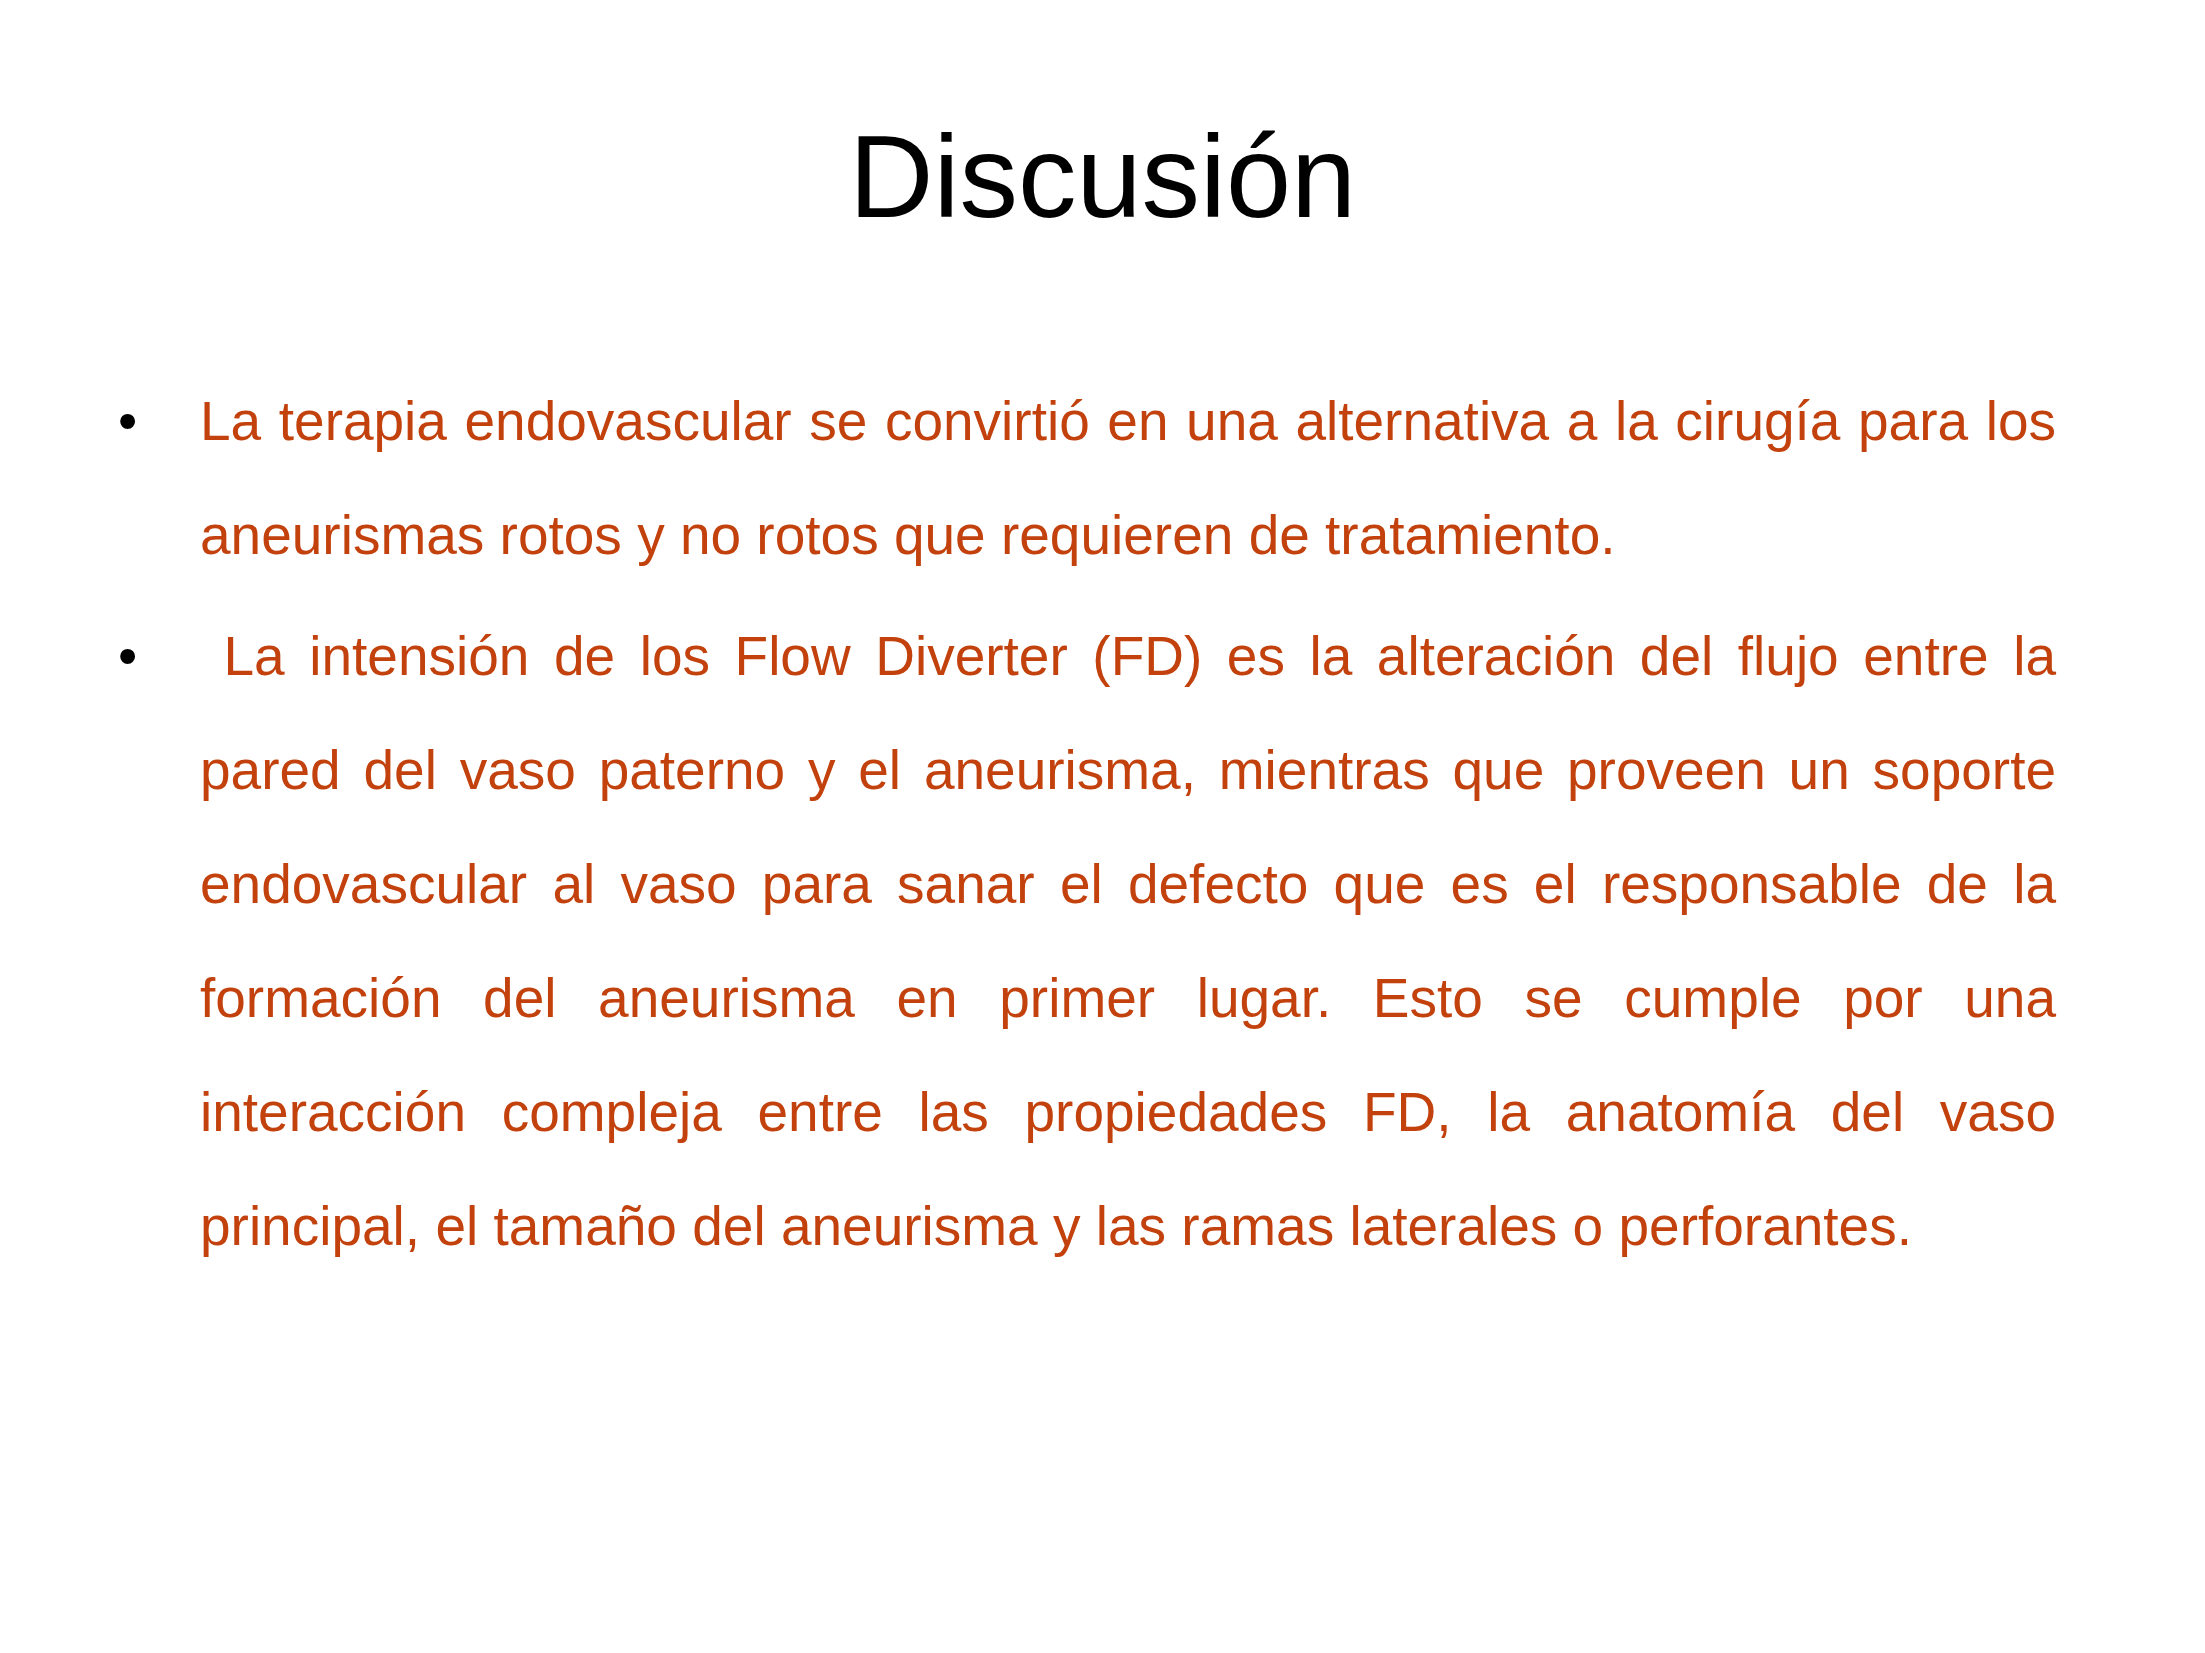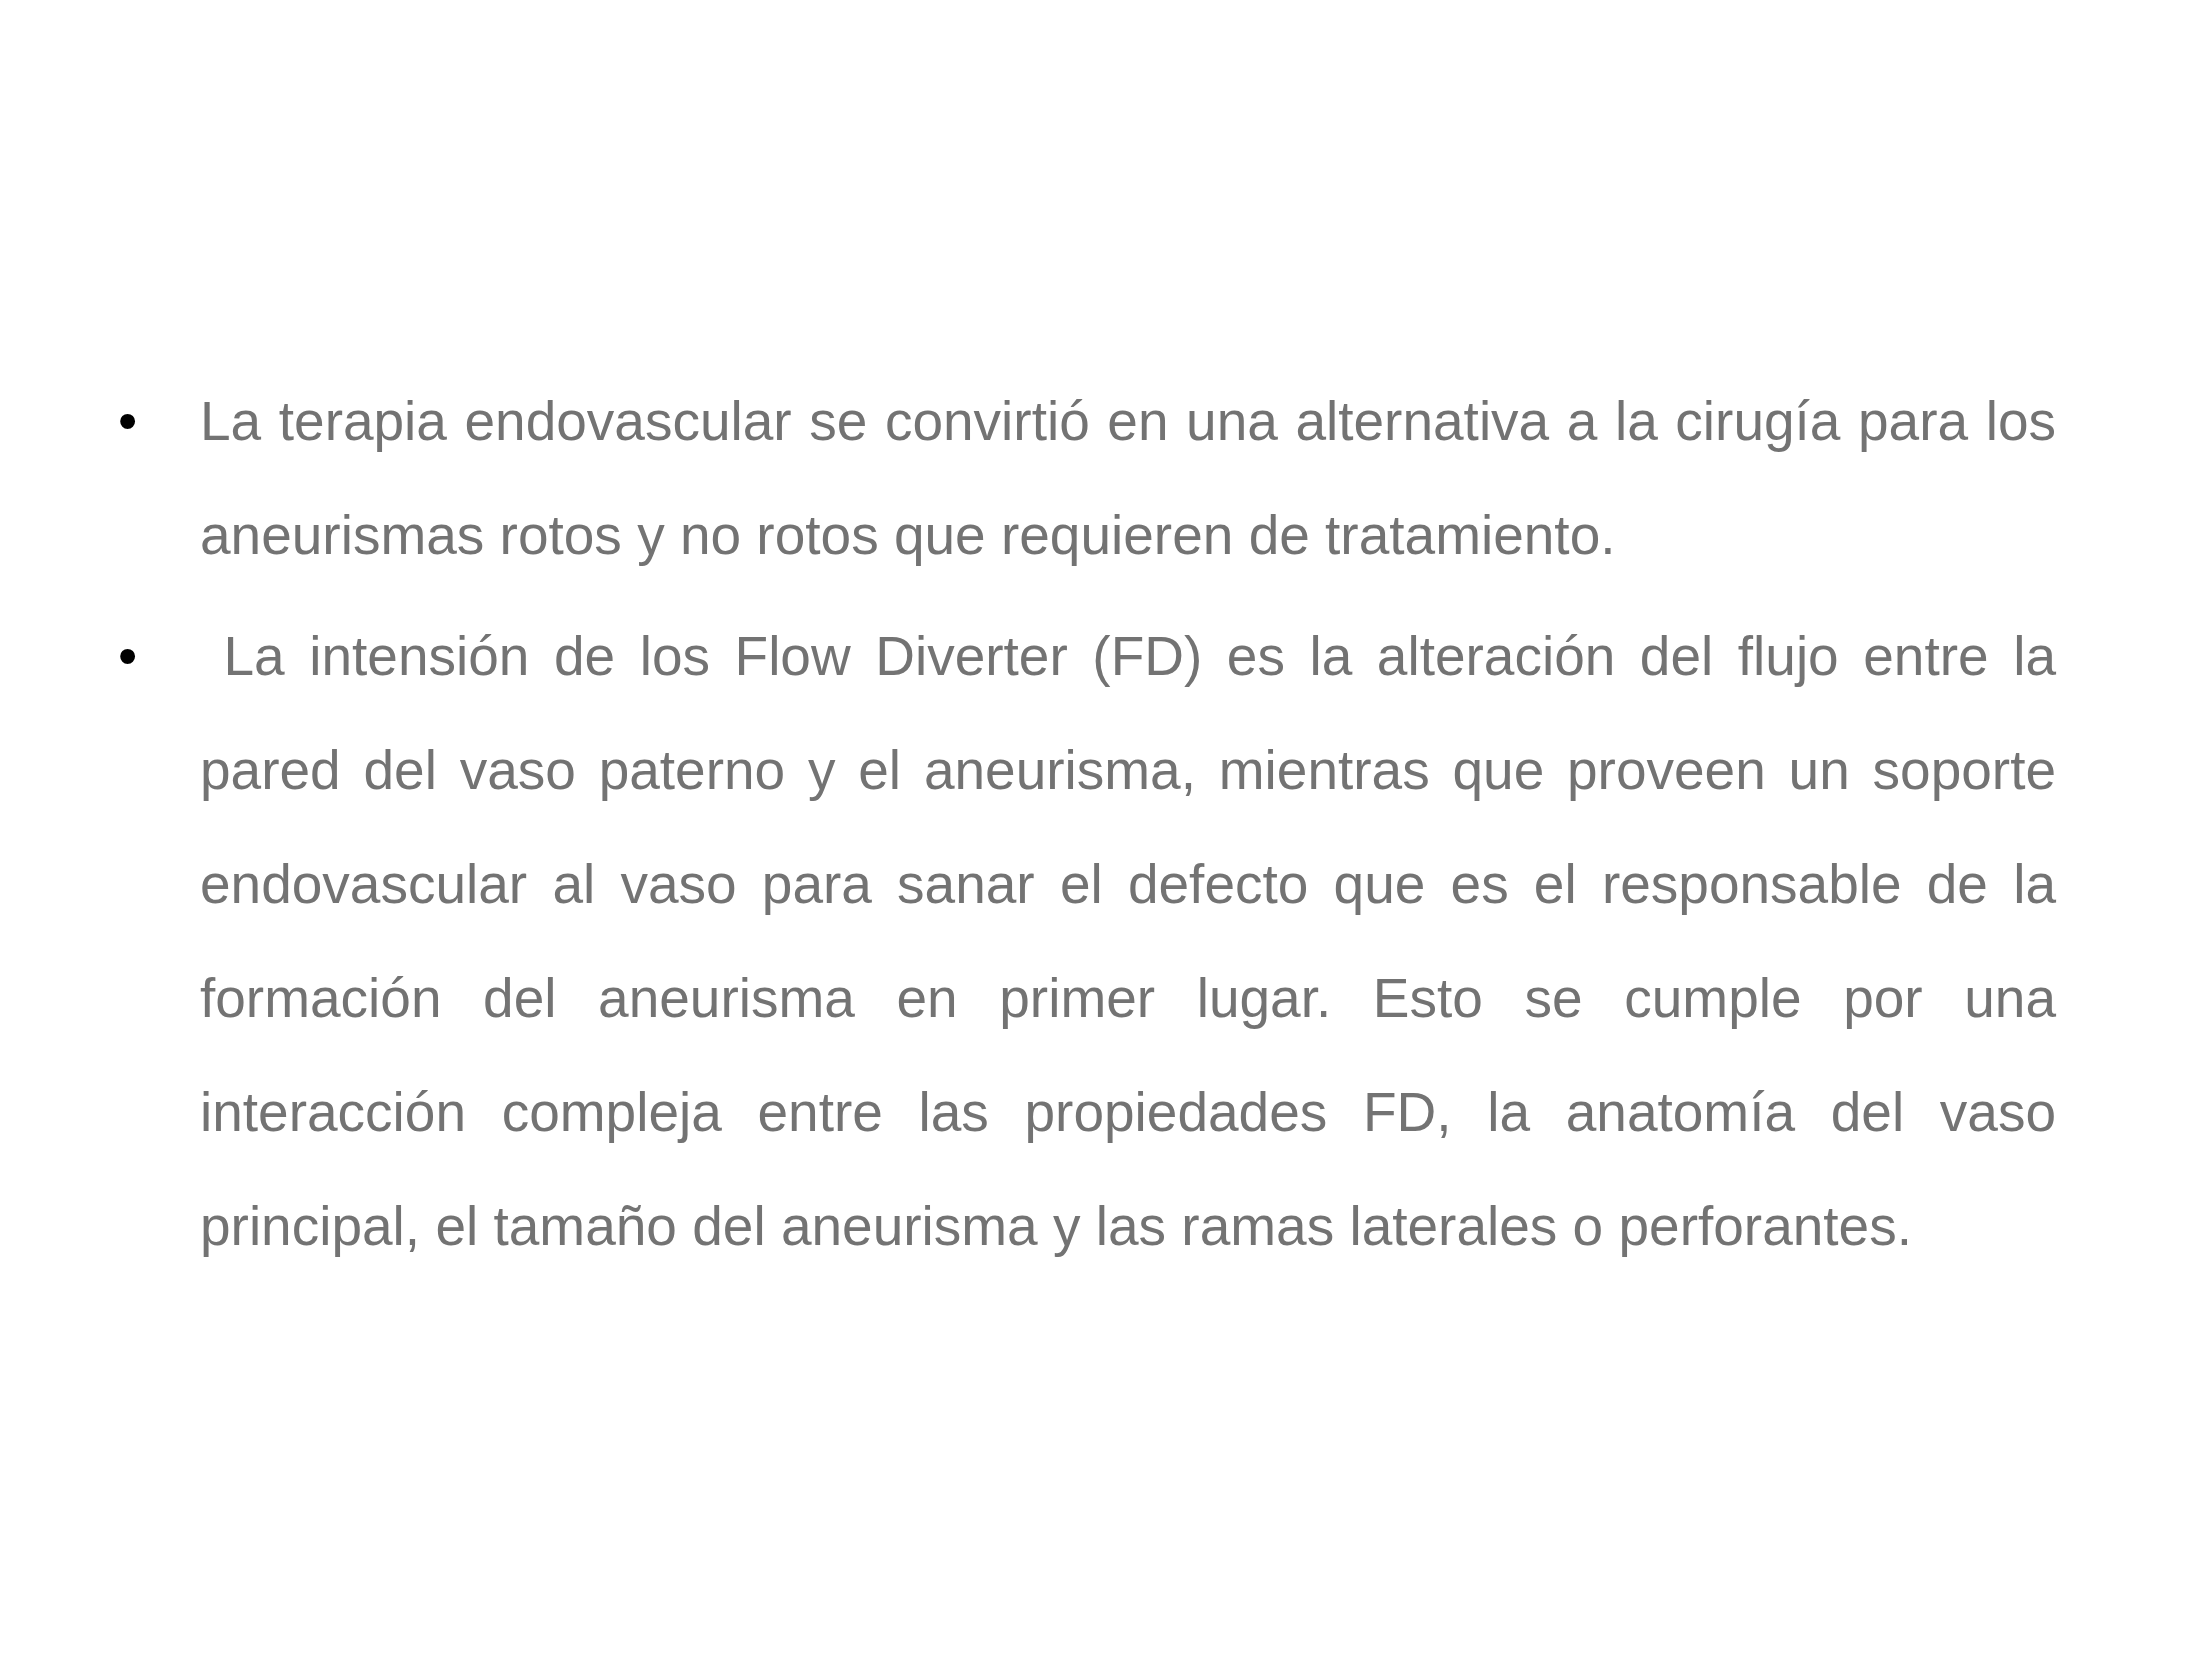--- a/index.html
+++ b/index.html
@@ -45,31 +45,32 @@
     font-size: 55px;
     line-height: 114px;
     color: #000000;
   }
   .bullet-text {
     margin: 0;
     width: 1856px;
     font-size: 55px;
     line-height: 114px;
     text-align: justify;
-    color: #737373;
+    color: #c2410c;
   }
   .bullet-text.first-line-indent {
     text-indent: 23.5px;
   }
 </style>
 </head>
 <body>
 
 <div class="slide">
 
+  <h1 class="slide-title">Discusión</h1>
 
   <div class="bullet-list">
 
     <div class="bullet-item">
       <span class="bullet-marker">•</span>
       <p class="bullet-text">La terapia endovascular se convirtió en una alternativa a la cirugía para los aneurismas rotos y no rotos que requieren de tratamiento.</p>
     </div>
 
     <div class="bullet-item">
       <span class="bullet-marker">•</span>

